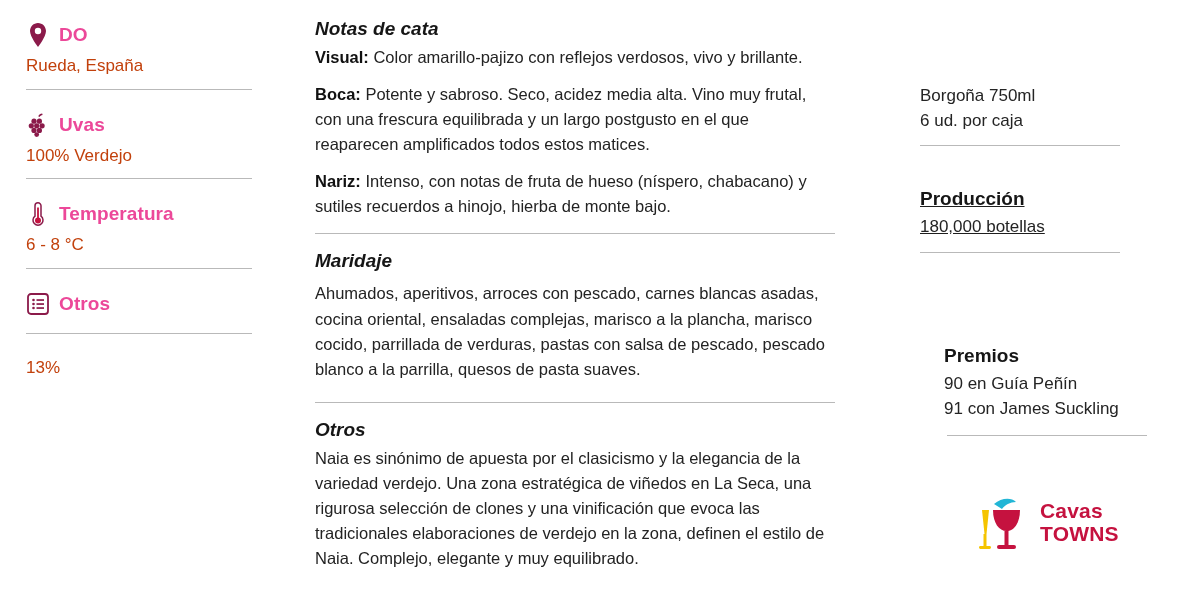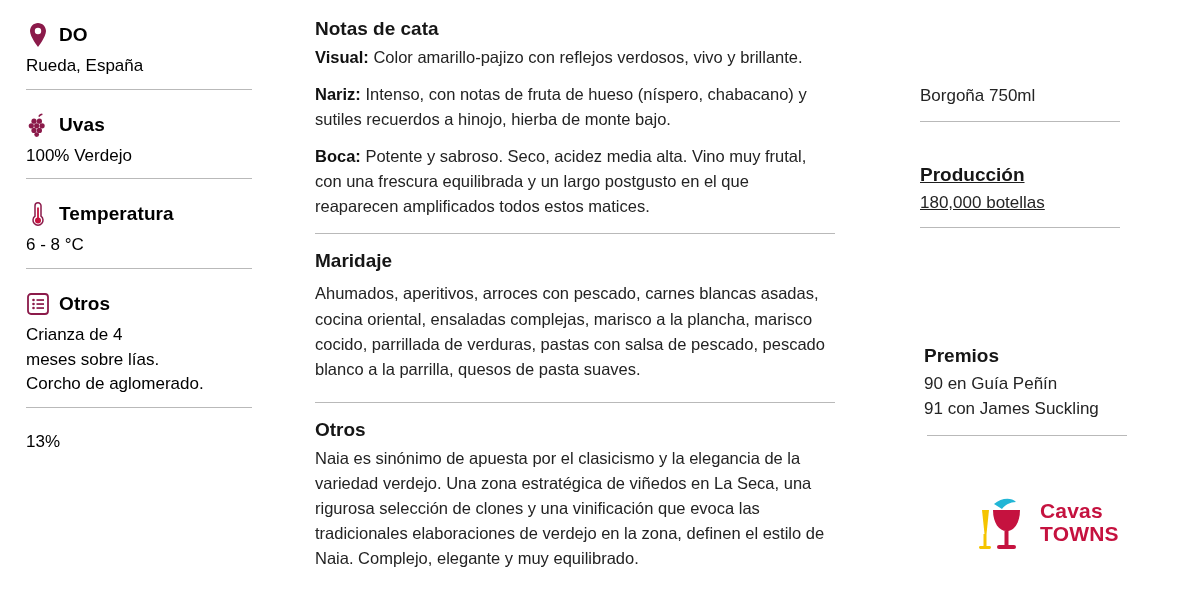--- a/index.html
+++ b/index.html
@@ -38,27 +38,27 @@
   }
   .spec-head {
     display: flex;
     align-items: center;
     gap: 9px;
     margin-bottom: 6px;
   }
   .spec-head .title {
     font-size: 19px;
     font-weight: bold;
-    color: #000000;
+    color: #ec4899;
     letter-spacing: .1px;
   }
   .spec-body {
     font-size: 17px;
     line-height: 1.45;
-    color: #000000;
+    color: #c2410c;
   }
   .spec-icon {
     width: 24px;
     height: 26px;
     display: inline-flex;
     align-items: center;
     justify-content: center;
     flex: none;
   }
   .spec-icon svg { display: block; }
@@ -68,20 +68,21 @@
     position: absolute;
     left: 315px;
     top: 18px;
     width: 520px;
   }
   .mid-h {
     font-size: 19px;
     font-weight: bold;
     color: #161616;
     margin: 0 0 5px 0;
+    font-style: italic;
   }
   .mid-p {
     font-size: 16.5px;
     line-height: 1.52;
     color: #232323;
     margin: 0 0 12px 0;
   }
   .mid-p:last-child { margin-bottom: 0; }
   .mid-p b { font-weight: bold; color: #111; }
   .mid-rule {
@@ -112,21 +113,21 @@
     margin: 0;
   }
   .right-rule {
     border: 0;
     border-top: 1px solid #b9b9b9;
     margin-top: 12px;
     width: 200px;
   }
   .awards {
     position: absolute;
-    left: 924px;
+    left: 944px;
     top: 345px;
     width: 205px;
   }
   .awards .right-rule { width: 200px; margin-top: 14px; }
 
   
   .logo {
     position: absolute;
     left: 960px;
     top: 490px;
@@ -206,54 +207,52 @@
             <circle cx="6.5" cy="7" r="1.3" fill="#8b1a4a"></circle>
             <circle cx="6.5" cy="11" r="1.3" fill="#8b1a4a"></circle>
             <circle cx="6.5" cy="15" r="1.3" fill="#8b1a4a"></circle>
             <rect x="9.5" y="6.2" width="7.5" height="1.7" fill="#8b1a4a"></rect>
             <rect x="9.5" y="10.2" width="7.5" height="1.7" fill="#8b1a4a"></rect>
             <rect x="9.5" y="14.2" width="7.5" height="1.7" fill="#8b1a4a"></rect>
           </svg>
         </span>
         <span class="title">Otros</span>
       </div>
-      <div class="spec-body" style="white-space:pre-line;">Crianza de 4
-meses sobre lías.
-Corcho de aglomerado.</div>
     </div>
 
     <div class="spec-block" style="border-bottom:none;">
       <div class="spec-body">13%</div>
     </div>
 
   </div>
 
   <div class="mid-col">
 
     <h2 class="mid-h">Notas de cata</h2>
     <p class="mid-p"><b>Visual:</b><span> Color amarillo-pajizo con reflejos verdosos, vivo y brillante.</span></p>
+    <p class="mid-p"><b>Boca:</b><span> Potente y sabroso. Seco, acidez media alta. Vino muy frutal, con una frescura equilibrada y un largo postgusto en el que reaparecen amplificados todos estos matices.</span></p>
     <p class="mid-p"><b>Nariz:</b><span> Intenso, con notas de fruta de hueso (níspero, chabacano) y sutiles recuerdos a hinojo, hierba de monte bajo.</span></p>
-    <p class="mid-p"><b>Boca:</b><span> Potente y sabroso. Seco, acidez media alta. Vino muy frutal, con una frescura equilibrada y un largo postgusto en el que reaparecen amplificados todos estos matices.</span></p>
 
     <hr class="mid-rule">
 
     <h2 class="mid-h" style="margin-bottom:9px;">Maridaje</h2>
     <p class="mid-p">Ahumados, aperitivos, arroces con pescado, carnes blancas asadas, cocina oriental, ensaladas complejas, marisco a la plancha, marisco cocido, parrillada de verduras, pastas con salsa de pescado, pescado blanco a la parrilla, quesos de pasta suaves.</p>
 
     <hr class="mid-rule" style="margin-top:20px;">
 
     <h2 class="mid-h">Otros</h2>
     <p class="mid-p">Naia es sinónimo de apuesta por el clasicismo y la elegancia de la variedad verdejo. Una zona estratégica de viñedos en La Seca, una rigurosa selección de clones y una vinificación que evoca las tradicionales elaboraciones de verdejo en la zona, definen el estilo de Naia. Complejo, elegante y muy equilibrado.</p>
 
   </div>
 
   <div class="right-col">
 
     <div class="right-block">
       <p class="right-p">Borgoña 750ml</p>
+      <p class="right-p">6 ud. por caja</p>
       <hr class="right-rule">
     </div>
 
     <div class="right-block">
       <h3 class="right-h">Producción</h3>
       <p class="right-p">180,000 botellas</p>
       <hr class="right-rule">
     </div>
 
   </div>

